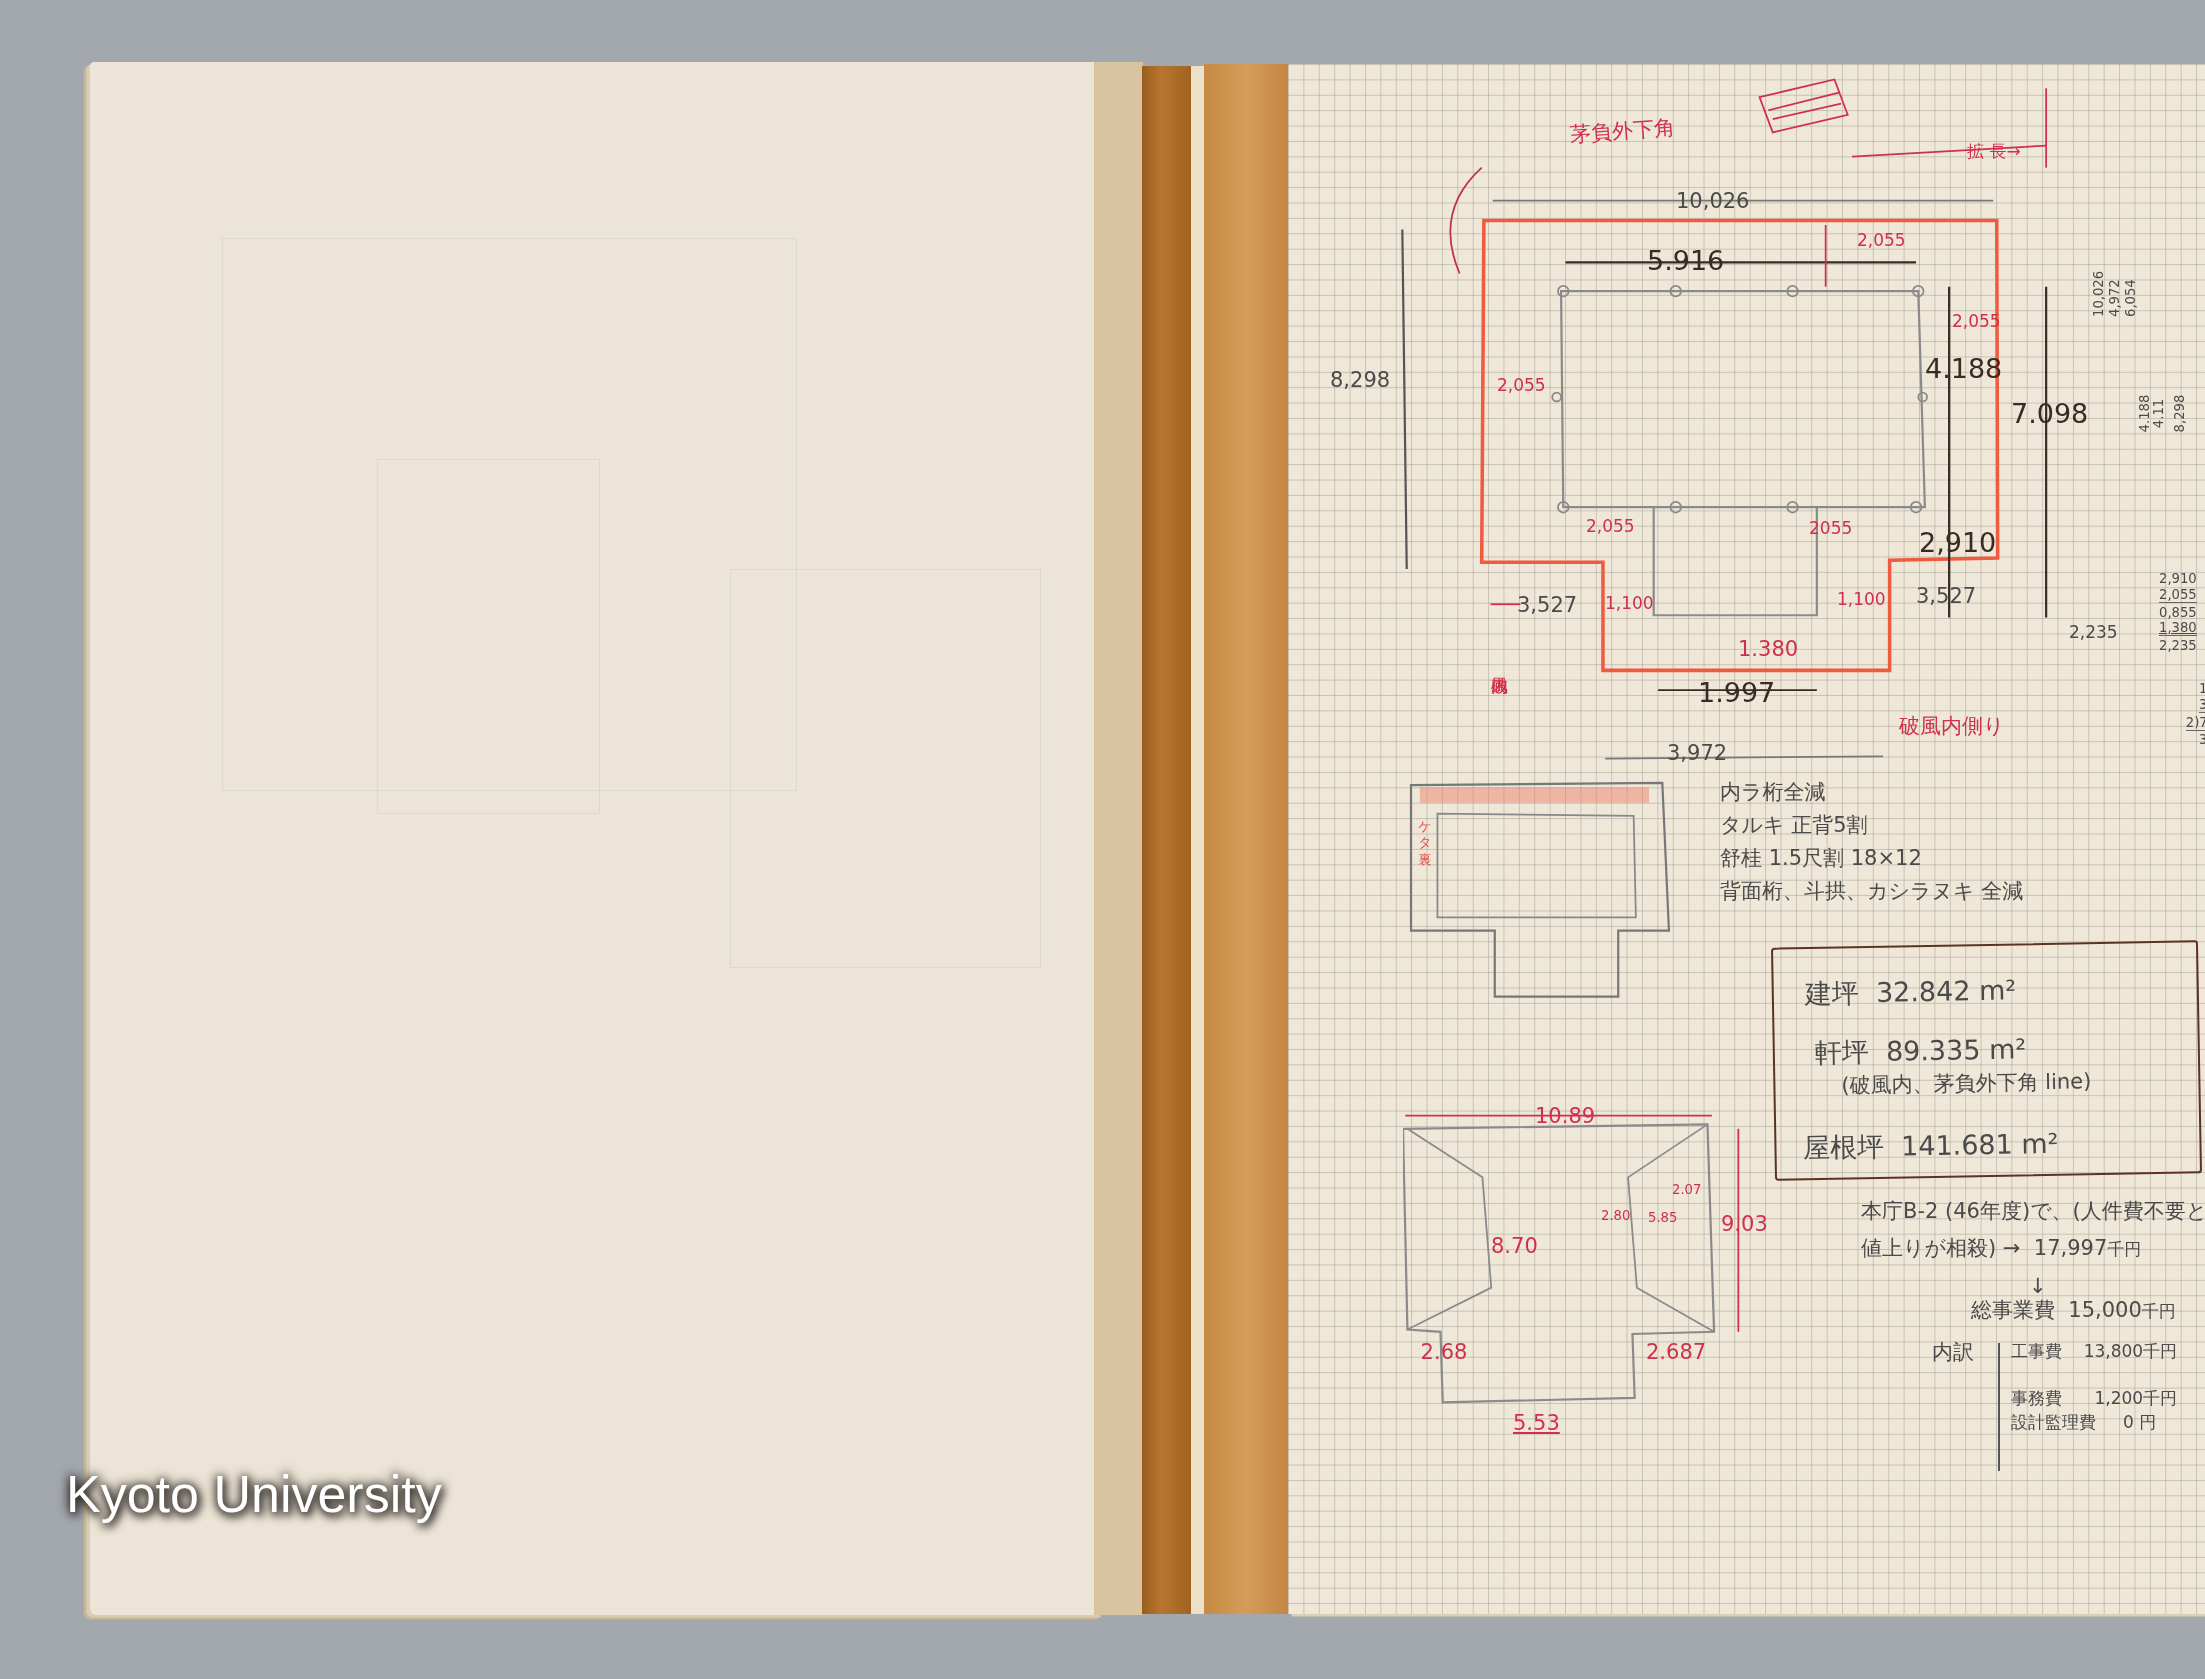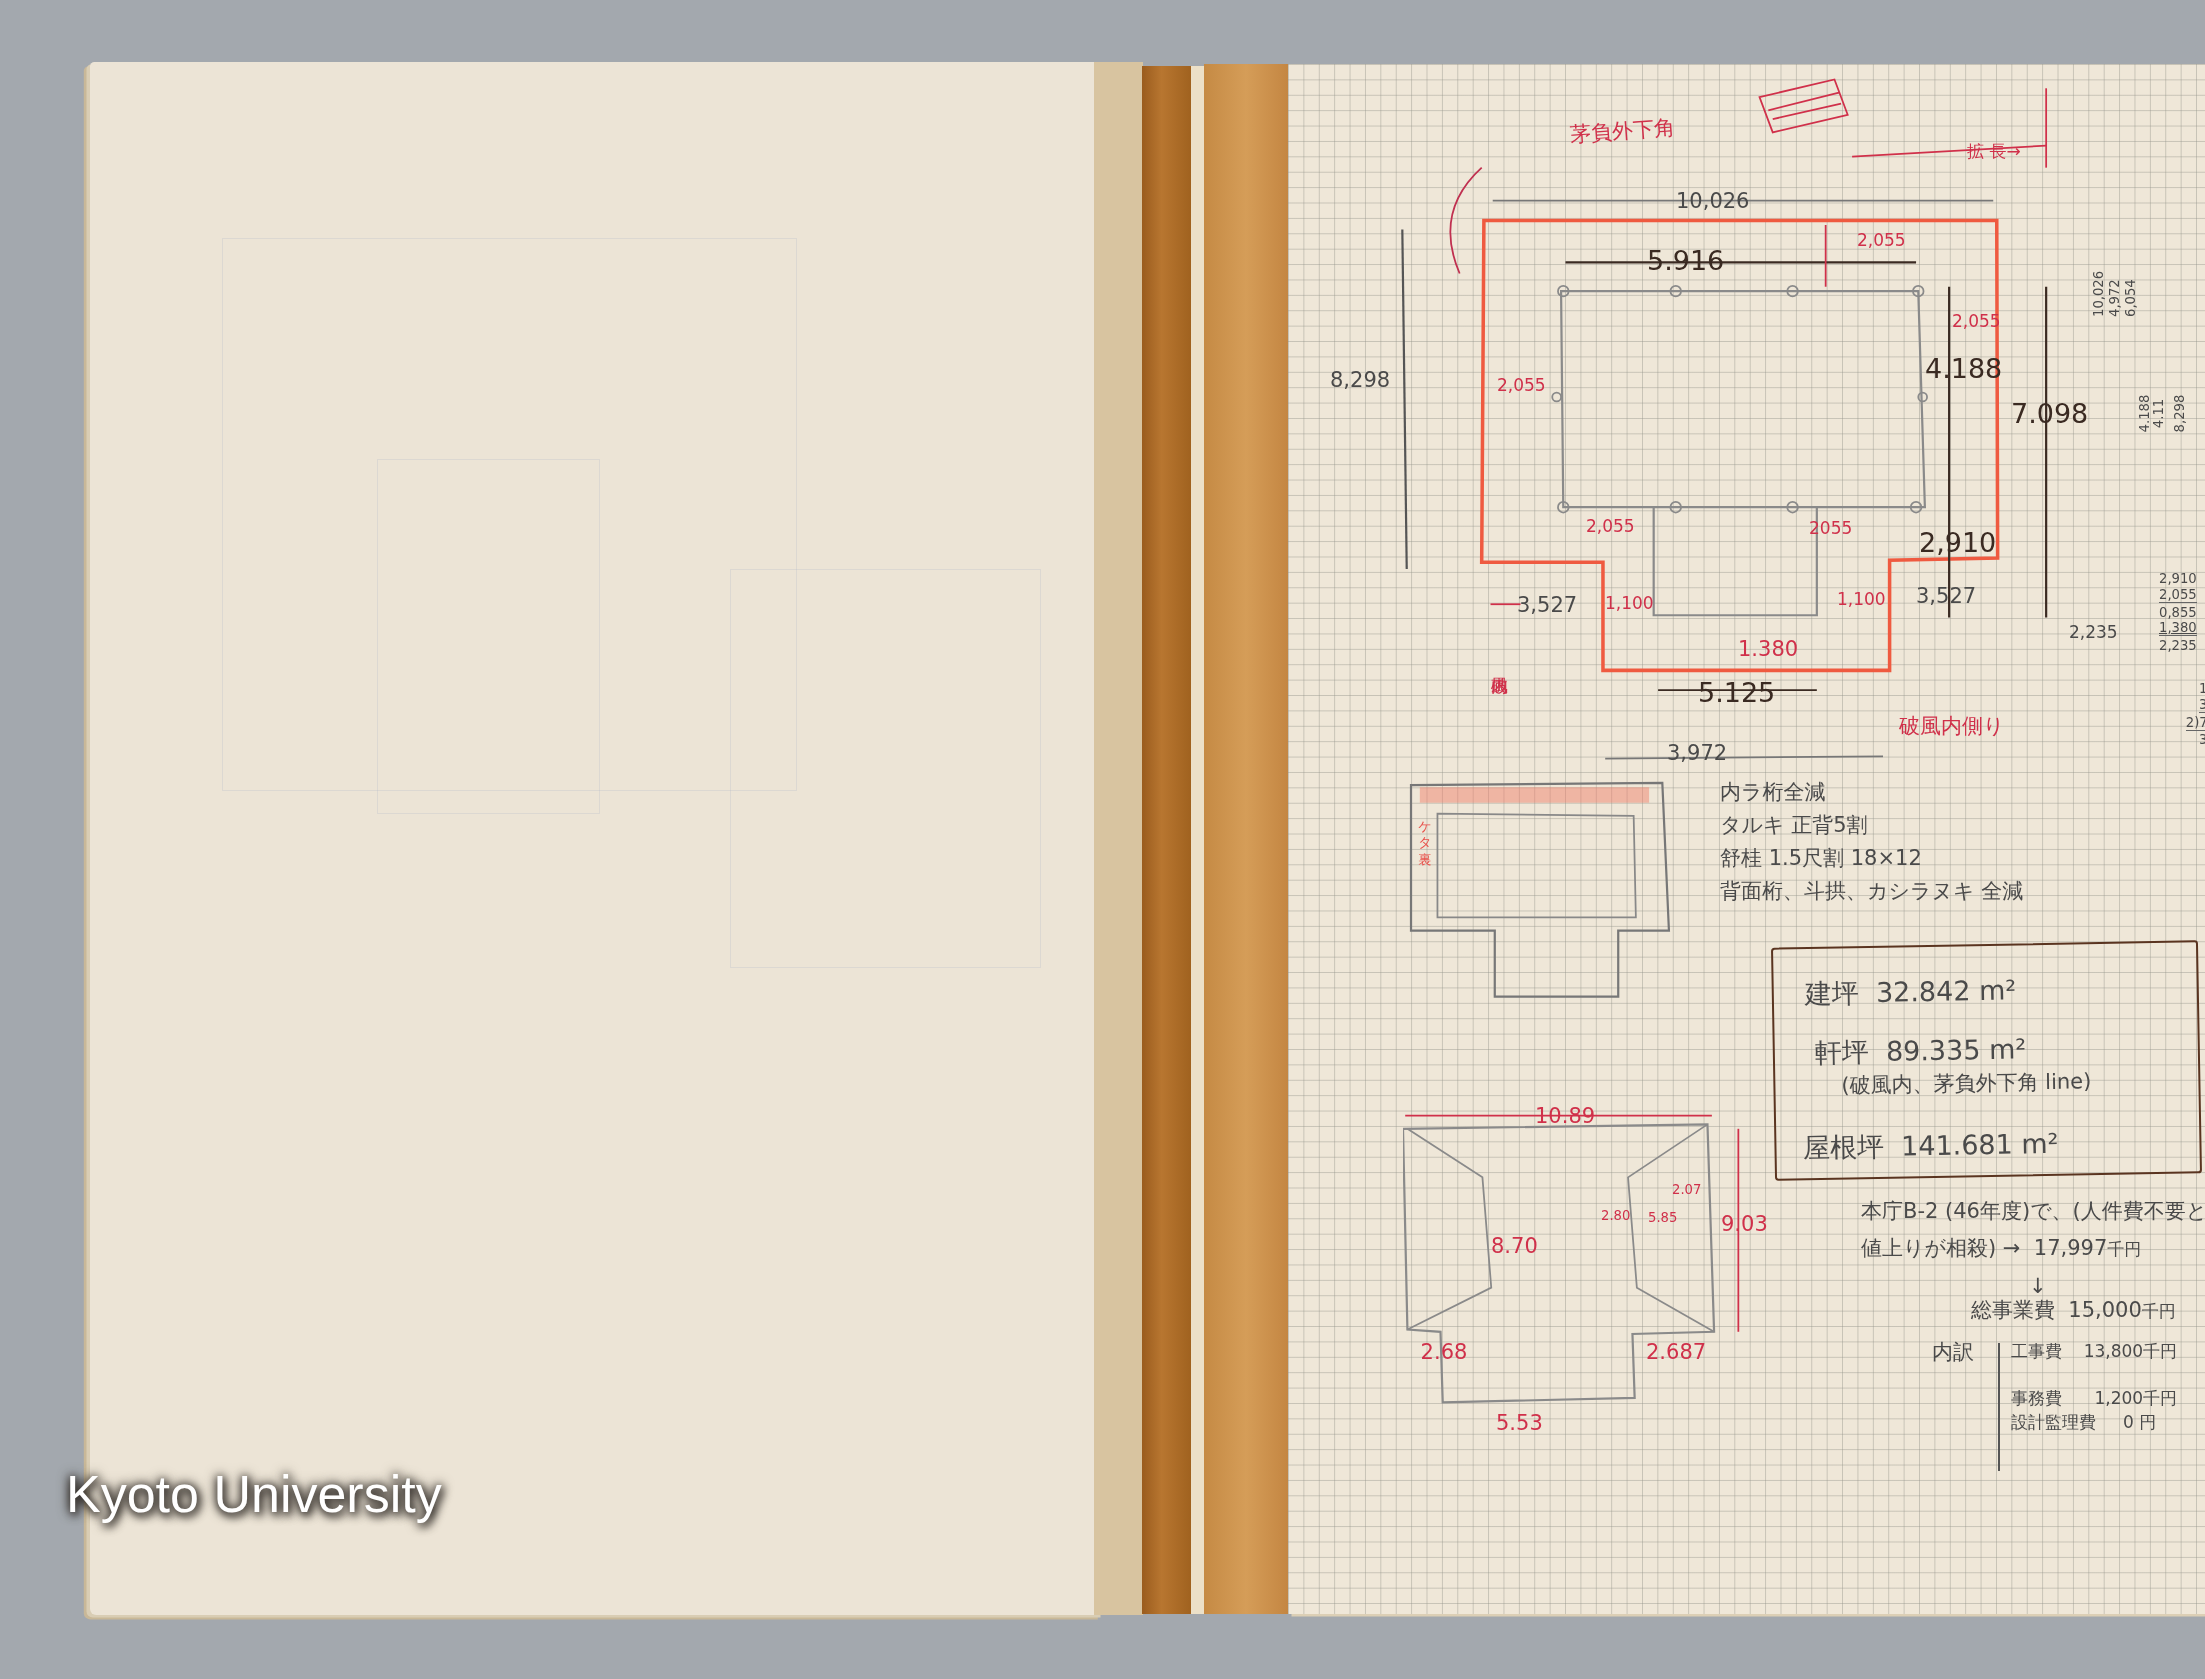--- a/index.html
+++ b/index.html
@@ -220,21 +220,21 @@
 <div class="hw pencil sz-m" style="left:1330px;top:368px;">8,298</div>
 <div class="hw pen sz-l" style="left:2011px;top:398px;">7.098</div>
 <div class="hw red sz-s" style="left:1586px;top:516px;">2,055</div>
 <div class="hw red sz-s" style="left:1809px;top:518px;">2055</div>
 <div class="hw pen sz-l" style="left:1919px;top:527px;">2,910</div>
 <div class="hw pencil sz-m" style="left:1517px;top:593px;">3,527</div>
 <div class="hw pencil sz-m" style="left:1916px;top:584px;">3,527</div>
 <div class="hw red sz-s" style="left:1605px;top:593px;">1,100</div>
 <div class="hw red sz-s" style="left:1837px;top:589px;">1,100</div>
 <div class="hw red sz-m" style="left:1738px;top:637px;">1.380</div>
-<div class="hw pen sz-l" style="left:1698px;top:677px;">5.125</div>
+<div class="hw pen sz-l" style="left:1698px;top:677px;">1.997</div>
 <div class="hw pencil sz-m" style="left:1667px;top:741px;">3,972</div>
 <div class="hw pencil sz-s" style="left:2069px;top:622px;">2,235</div>
 <div class="hw red sz-s vert" style="left:1489px;top:664px;">破風内</div>
 <div class="hw red sz-m" style="left:1899px;top:712px;">破風内側り</div>
 
 <div class="abs" style="left:2091px;top:238px;transform:rotate(-90deg);transform-origin:left top;">
   <div class="hw pencil sz-xs" style="left:-79px;top:0;">10,026</div>
   <div class="hw pencil sz-xs" style="left:-79px;top:16px;">4,972</div>
   <div class="hw pencil sz-xs" style="left:-79px;top:32px;">6,054</div>
 </div>
@@ -293,21 +293,21 @@
     <line x1="760" y1="40" x2="760" y2="500" stroke="#d0304a" stroke-width="4"></line>
   </svg>
   <div class="hw red sz-m" style="left:132px;top:-6.6px;">10.89</div>
   <div class="hw red sz-m" style="left:318px;top:101px;text-align:right;">9.03</div>
   <div class="hw red sz-m" style="left:88px;top:123px;">8.70</div>
   <div class="hw red sz-xs" style="left:198px;top:97px;">2.80</div>
   <div class="hw red sz-xs" style="left:245px;top:99px;">5.85</div>
   <div class="hw red sz-xs" style="left:269px;top:71px;">2.07</div>
   <div class="hw red sz-m" style="left:17.6px;top:229px;">2.68</div>
   <div class="hw red sz-m" style="left:243px;top:229px;">2.687</div>
-  <div class="hw red sz-m" style="left:93px;top:300px;">5.53</div>
+  <div class="hw red sz-m" style="left:110px;top:300px;text-decoration:underline;">5.53</div>
 </div>
 
 <div class="abs" style="left:1861px;top:1197px;">
   <div class="hw pencil sz-m" style="top:0;">本庁B-2 (46年度)で、(人件費不要と</div>
   <div class="hw pencil sz-m" style="top:37px;">
     <span>値上りが相殺) →</span>&nbsp;&nbsp;<span>17,997</span><span class="sz-s">千円</span>
   </div>
   <div class="hw pencil sz-m" style="left:168px;top:77px;">↓</div>
   <div class="hw pencil sz-m" style="left:110px;top:99px;">
     <span>総事業費</span>&nbsp;&nbsp;<span>15,000</span><span class="sz-s">千円</span>

